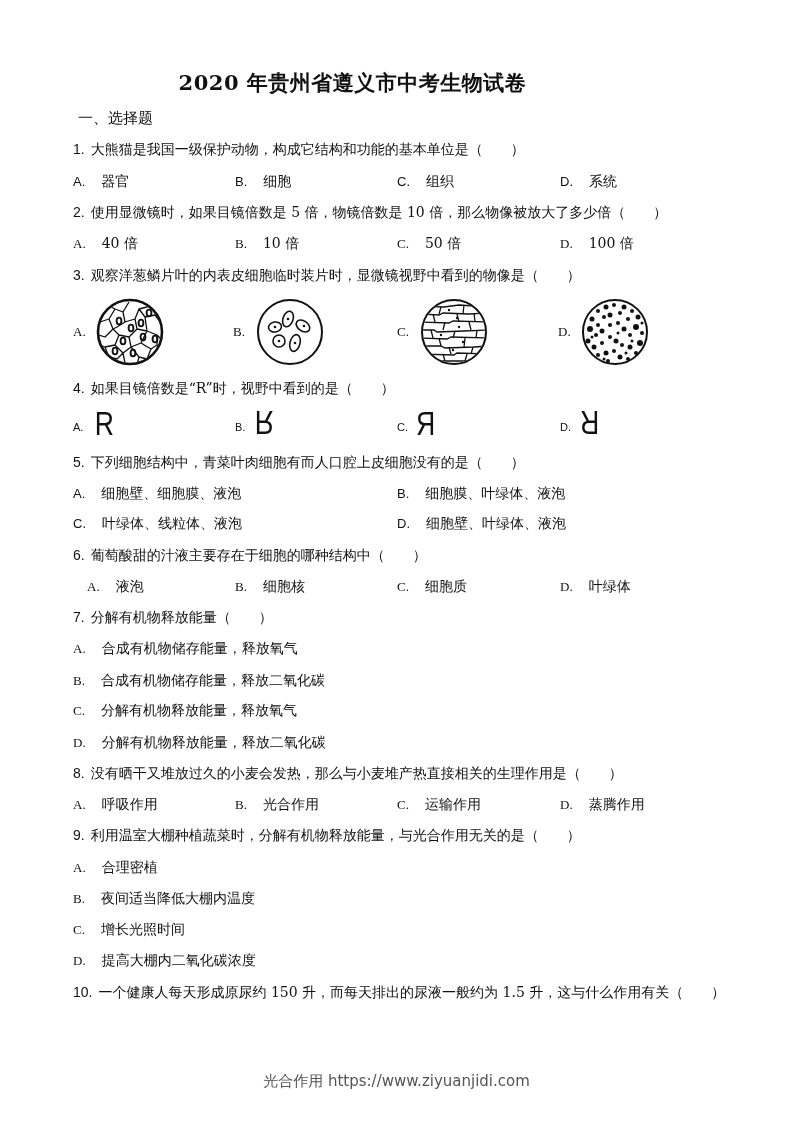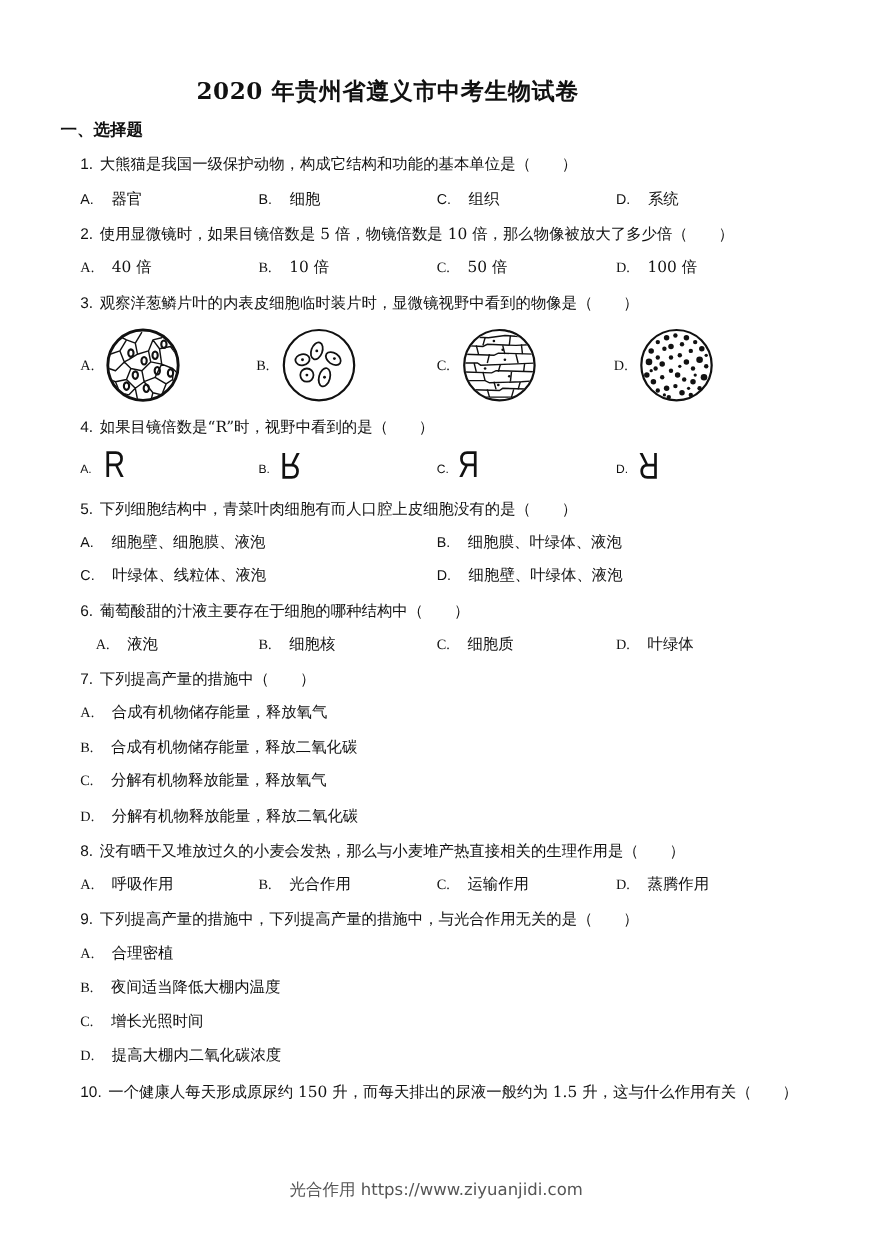--- a/index.html
+++ b/index.html
@@ -1,21 +1,21 @@
 <!DOCTYPE html>
 <html><head>
 <meta charset="utf-8">
 <style>
   html, body { margin:0; padding:0; background:#ffffff; }
   body { width:793px; height:1122px; position:relative; overflow:hidden;
          font-family:"DejaVu Serif","Liberation Serif",serif; color:#111; }
   .line { position:absolute; height:18px; line-height:18px; font-size:14px; white-space:nowrap; }
   .title { position:absolute; left:0; width:705px; top:70px; text-align:center;
            font-size:21px; font-weight:bold; line-height:26px; letter-spacing:0.5px; }
-  .section { position:absolute; left:55px; top:108px; font-size:15px; font-weight:bold; line-height:20px; }
+  .section { position:absolute; left:78px; top:108px; font-size:15px; font-weight:normal; line-height:20px; }
   .qnum { font-family:"Liberation Sans","DejaVu Sans",sans-serif; margin-right:6px; }
   .lbl-sans { font-family:"Liberation Sans","DejaVu Sans",sans-serif; font-size:13px; }
   .lbl-serif { font-family:"Liberation Serif","DejaVu Serif",serif; font-size:13px; }
   .opt { position:absolute; height:18px; line-height:18px; font-size:14px; white-space:nowrap; }
   .opt .otext { margin-left:16px; }
   .fig-label { position:absolute; font-family:"Liberation Serif",serif; font-size:13px; line-height:16px; }
   .cellfig { position:absolute; width:70px; height:70px; }
   .rlabel { position:absolute; font-family:"Liberation Sans",sans-serif; font-size:11px; line-height:14px; }
   .rglyph { position:absolute; font-family:"Liberation Sans","DejaVu Sans",sans-serif; font-size:34px;
             line-height:34px; width:24px; text-align:center; color:#111; }
@@ -201,37 +201,37 @@
 
 <div class="line" style="left:73px;top:546px">
   <span class="qnum">6.</span><span>葡萄酸甜的汁液主要存在于细胞的哪种结构中（　　）</span>
 </div>
 <div class="opt" style="left:87px;top:577px"><span class="lbl-serif">A.</span><span class="otext">液泡</span></div>
 <div class="opt" style="left:235px;top:577px"><span class="lbl-serif">B.</span><span class="otext">细胞核</span></div>
 <div class="opt" style="left:397px;top:577px"><span class="lbl-serif">C.</span><span class="otext">细胞质</span></div>
 <div class="opt" style="left:560px;top:577px"><span class="lbl-serif">D.</span><span class="otext">叶绿体</span></div>
 
 <div class="line" style="left:73px;top:608px">
-  <span class="qnum">7.</span><span>下列提高产量的措施中（　　）</span>
+  <span class="qnum">7.</span><span>分解有机物释放能量（　　）</span>
 </div>
 <div class="opt" style="left:73px;top:639px"><span class="lbl-serif">A.</span><span class="otext">合成有机物储存能量，释放氧气</span></div>
 <div class="opt" style="left:73px;top:671px"><span class="lbl-serif">B.</span><span class="otext">合成有机物储存能量，释放二氧化碳</span></div>
 <div class="opt" style="left:73px;top:701px"><span class="lbl-serif">C.</span><span class="otext">分解有机物释放能量，释放氧气</span></div>
 <div class="opt" style="left:73px;top:733px"><span class="lbl-serif">D.</span><span class="otext">分解有机物释放能量，释放二氧化碳</span></div>
 
 <div class="line" style="left:73px;top:764px">
   <span class="qnum">8.</span><span>没有晒干又堆放过久的小麦会发热，那么与小麦堆产热直接相关的生理作用是（　　）</span>
 </div>
 <div class="opt" style="left:73px;top:795px"><span class="lbl-serif">A.</span><span class="otext">呼吸作用</span></div>
 <div class="opt" style="left:235px;top:795px"><span class="lbl-serif">B.</span><span class="otext">光合作用</span></div>
 <div class="opt" style="left:397px;top:795px"><span class="lbl-serif">C.</span><span class="otext">运输作用</span></div>
 <div class="opt" style="left:560px;top:795px"><span class="lbl-serif">D.</span><span class="otext">蒸腾作用</span></div>
 
 <div class="line" style="left:73px;top:826px">
-  <span class="qnum">9.</span><span>下列提高产量的措施中，下列提高产量的措施中，与光合作用无关的是（　　）</span>
+  <span class="qnum">9.</span><span>利用温室大棚种植蔬菜时，分解有机物释放能量，与光合作用无关的是（　　）</span>
 </div>
 <div class="opt" style="left:73px;top:858px"><span class="lbl-serif">A.</span><span class="otext">合理密植</span></div>
 <div class="opt" style="left:73px;top:889px"><span class="lbl-serif">B.</span><span class="otext">夜间适当降低大棚内温度</span></div>
 <div class="opt" style="left:73px;top:920px"><span class="lbl-serif">C.</span><span class="otext">增长光照时间</span></div>
 <div class="opt" style="left:73px;top:951px"><span class="lbl-serif">D.</span><span class="otext">提高大棚内二氧化碳浓度</span></div>
 
 <div class="line" style="left:73px;top:983px">
   <span class="qnum">10.</span><span>一个健康人每天形成原尿约 150 升，而每天排出的尿液一般约为 1.5 升，这与什么作用有关（　　）</span>
 </div>
 

